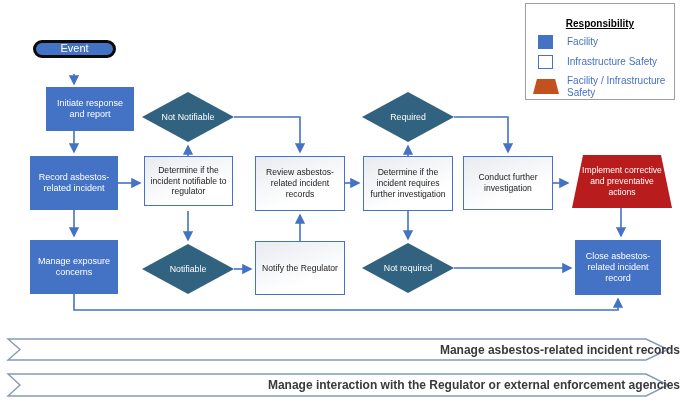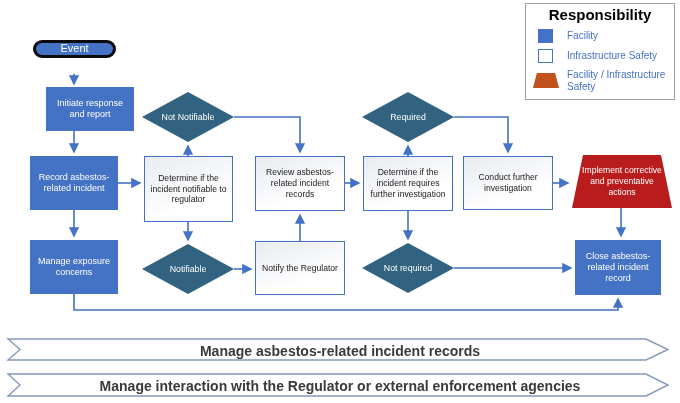--- a/index.html
+++ b/index.html
@@ -26,32 +26,32 @@
   }
   .trap{
     background:#b91c1c;color:#ffffff;font-size:8.6px;padding:0 10px;
     clip-path:polygon(11% 0%,89% 0%,100% 100%,0% 100%);
   }
   #connector-layer{position:absolute;left:0;top:0;width:680px;height:403px;}
   .legend{
     position:absolute;left:525px;top:3px;width:150px;height:97px;
     border:1.5px solid #9e9e9e;background:#fff;box-sizing:border-box;
   }
-  .legend-title{font-size:15px;font-weight:bold;color:#000;text-align:center;margin-top:2px;}
+  .legend-title{font-size:10px;font-weight:bold;color:#000;text-align:center;margin-top:14px;text-decoration:underline;}
   .legend-row{display:flex;align-items:center;margin:6px 0 0 12px;}
   .legend-swatch{width:15px;height:14px;flex:0 0 auto;box-sizing:border-box;}
   .sw-facility{background:#4472C4;}
   .sw-infra{background:#ffffff;border:1.4px solid #4472C4;}
   .sw-both{background:#C1511D;width:26px;height:15px;margin-left:-5px;
     clip-path:polygon(15% 0%,85% 0%,100% 100%,0% 100%);}
   .legend-label{font-size:10px;color:#4472C4;margin-left:14px;line-height:1.15;max-width:104px;}
   .legend-row.both .legend-label{margin-left:8px;}
   .band-text{
-    position:absolute;left:0;width:680px;text-align:center;
-    font-size:14px;font-weight:600;color:#3a3a3a;
+    position:absolute;left:0;width:680px;text-align:right;
+    font-size:12px;font-weight:600;color:#3a3a3a;
   }
 </style>
 </head>
 <body>
 
 <div id="canvas">
 
   <svg id="connector-layer" width="680" height="403" viewBox="0 0 680 403" xmlns="http://www.w3.org/2000/svg">
     <defs>
       <marker id="ah" viewBox="0 0 10 10" refX="8.5" refY="5" markerWidth="6.5" markerHeight="6.5" orient="auto-start-reverse">
@@ -94,21 +94,21 @@
   <div class="node node-blue" style="left:30px;top:156px;width:88px;height:54px;">
     <span>Record asbestos-related incident</span>
   </div>
   <div class="node node-blue" style="left:30px;top:240px;width:88px;height:54px;">
     <span>Manage exposure concerns</span>
   </div>
 
   <div class="node diamond" style="left:142px;top:92px;width:92px;height:50px;">
     <span>Not Notifiable</span>
   </div>
-  <div class="node node-white" style="left:144px;top:156px;width:89px;height:66px;">
+  <div class="node node-white" style="left:144px;top:156px;width:89px;height:50px;">
     <span>Determine if the incident notifiable to regulator</span>
   </div>
   <div class="node diamond" style="left:142px;top:244px;width:92px;height:50px;">
     <span>Notifiable</span>
   </div>
 
   <div class="node node-white" style="left:255px;top:156px;width:90px;height:55px;">
     <span>Review asbestos-related incident records</span>
   </div>
   <div class="node node-white" style="left:255px;top:241px;width:90px;height:54px;">

